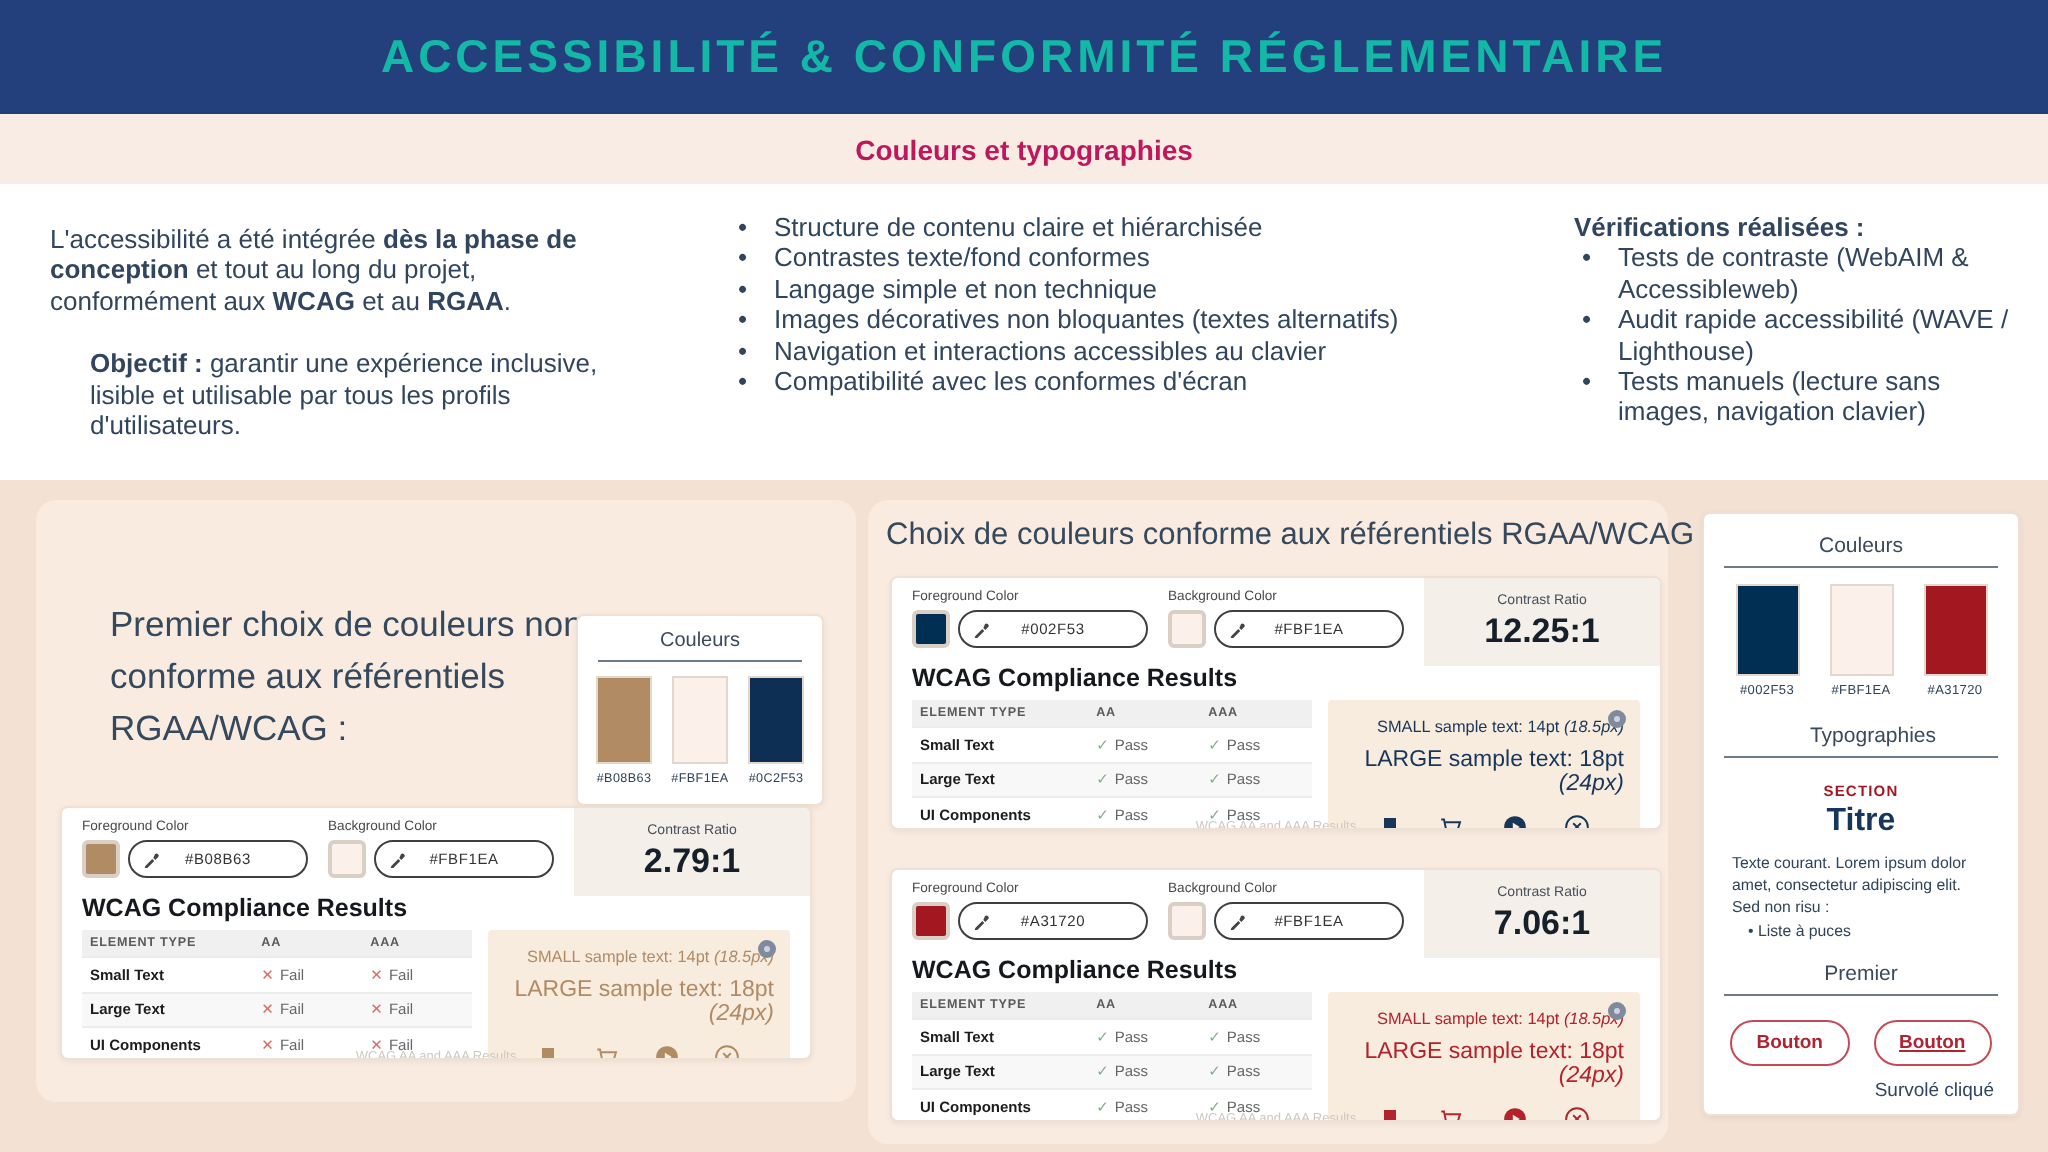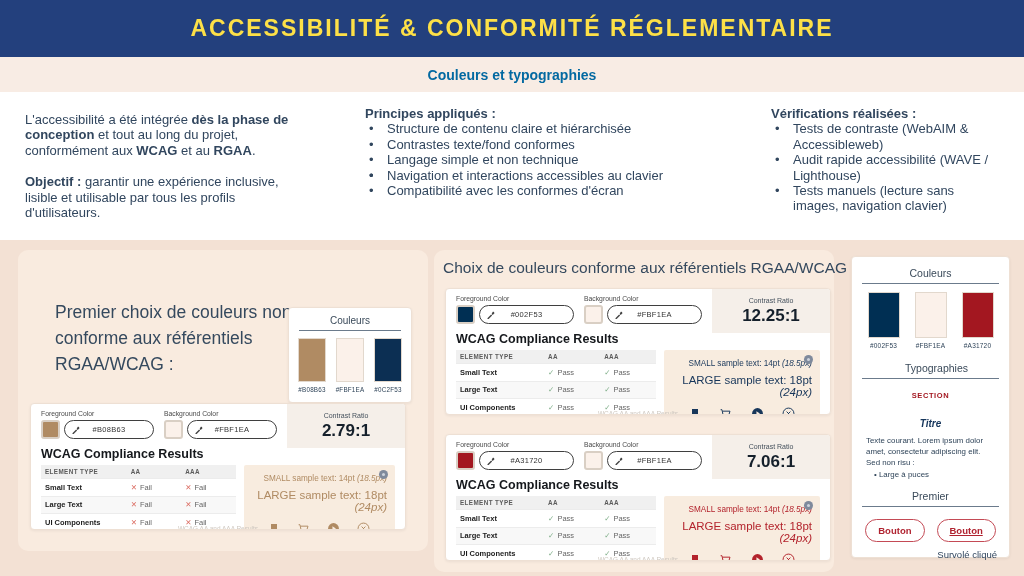--- a/index.html
+++ b/index.html
@@ -2,32 +2,32 @@
 <html><head>
 <meta charset="utf-8">
 <style>
   html,body{margin:0;padding:0;background:#888;}
   .slide{position:relative;width:1024px;height:576px;background:#f3e1d4;
          font-family:"Liberation Sans",sans-serif;overflow:hidden;margin:0 auto;}
 
   
   .header{position:absolute;top:0;left:0;width:1024px;height:57px;background:#23407d;
           display:flex;align-items:center;justify-content:center;}
-  .header .title{color:#fde047;font-size:23px;font-weight:bold;letter-spacing:2px;}
+  .header .title{color:#14b8a6;font-size:23px;font-weight:bold;letter-spacing:2px;}
   .subband{position:absolute;top:57px;left:0;width:1024px;height:35px;background:#f8ece4;
            display:flex;align-items:center;justify-content:center;}
-  .subband .title{color:#0369a1;font-size:14px;font-weight:bold;}
+  .subband .title{color:#be185d;font-size:14px;font-weight:bold;}
 
   
   .whiteband{position:absolute;top:92px;left:0;width:1024px;height:148px;background:#ffffff;}
   .col{position:absolute;color:#31465e;font-size:13px;line-height:15.4px;}
   .col1{left:25px;top:112px;width:284px;}
-  .col1 .p2{margin-top:16px;}
+  .col1 .p2{margin-top:16px;margin-left:20px;}
   .col2{left:365px;top:106px;width:400px;}
-  .col3{left:771px;top:106px;width:222px;}
+  .col3{left:787px;top:106px;width:222px;}
   .b{font-weight:bold;}
   .colhead{font-weight:bold;}
   ul.blist{list-style:none;margin:0;padding:0;}
   .blist li{position:relative;padding-left:22px;}
   .blist .bu{position:absolute;left:4px;}
 
   
   .panel{position:absolute;background:#f9ebdf;border-radius:10px;}
   .panel-left{left:18px;top:250px;width:410px;height:301px;}
   .panel-right{left:434px;top:250px;width:400px;height:322px;}
@@ -96,21 +96,21 @@
                   font-size:6.5px;color:#cfc8c0;}
 
   
   .sg{left:851px;top:256px;width:157px;height:300px;text-align:center;}
   .sg .sgtitle{font-size:10.5px;color:#3a4a5a;margin-top:10px;}
   .sg .swrow{margin-top:8px;gap:5px;}
   .sg .swcell{width:42px;}
   .sg .swcell .sw{width:30px;height:44px;}
   .sg .swcell .swlab{font-size:6.5px;}
   .sg .section-label{font-size:7.5px;font-weight:bold;color:#a31720;letter-spacing:.6px;margin-top:12px;}
-  .sg .titre-label{font-size:10px;font-weight:bold;color:#16365c;margin-top:18px;font-style:italic;}
+  .sg .titre-label{font-size:16px;font-weight:bold;color:#16365c;margin-top:2px;}
   .sg .bodytext{font-size:7.9px;line-height:11px;color:#2f4459;text-align:left;margin:6px 14px 0 14px;}
   .sg .bullet-line{font-size:7.9px;color:#2f4459;text-align:left;margin:2px 14px 0 22px;}
   .sg .btnrow{display:flex;justify-content:center;gap:12px;margin-top:12px;}
   .sg .btn{border:1.5px solid #c44a55;border-radius:14px;background:#fff;padding:5px 12px;
            font-size:9.5px;font-weight:bold;color:#b02330;cursor:pointer;
            font-family:"Liberation Sans",sans-serif;}
   .sg .btn.hovered{text-decoration:underline;}
   .sg .state-caption{font-size:9.5px;color:#31465e;text-align:right;margin:7px 12px 0 0;}
 </style>
 </head>
@@ -126,26 +126,25 @@
   </div>
 
   <div class="whiteband"></div>
 
   <div class="col col1">
     <div class="p1"><span>L'accessibilité a été intégrée </span><span class="b">dès la phase de conception</span><span> et tout au long du projet, conformément aux </span><span class="b">WCAG</span><span> et au </span><span class="b">RGAA</span><span>.</span></div>
     <div class="p2"><span class="b">Objectif :</span><span> garantir une expérience inclusive, lisible et utilisable par tous les profils d'utilisateurs.</span></div>
   </div>
 
   <div class="col col2">
-    <div class="colhead">Principes appliqués :</div>
     <ul class="blist">
       <li><span class="bu">•</span><span>Structure de contenu claire et hiérarchisée</span></li>
       <li><span class="bu">•</span><span>Contrastes texte/fond conformes</span></li>
       <li><span class="bu">•</span><span>Langage simple et non technique</span></li>
-      <li><span class="bu">•</span></li>
+      <li><span class="bu">•</span><span>Images décoratives non bloquantes (textes alternatifs)</span></li>
       <li><span class="bu">•</span><span>Navigation et interactions accessibles au clavier</span></li>
       <li><span class="bu">•</span><span>Compatibilité avec les conformes d'écran</span></li>
     </ul>
   </div>
 
   <div class="col col3">
     <div class="colhead">Vérifications réalisées :</div>
     <ul class="blist">
       <li><span class="bu">•</span><span>Tests de contraste (WebAIM &amp; Accessibleweb)</span></li>
       <li><span class="bu">•</span><span>Audit rapide accessibilité (WAVE / Lighthouse)</span></li>
@@ -439,21 +438,21 @@
       <div class="swcell">
         <div class="sw" style="background: rgb(163, 23, 32);"></div>
         <div class="swlab">#A31720</div>
       </div>
     </div>
     <div class="sgtitle" style="margin-top:13px;padding-left:12px;">Typographies</div>
     <hr>
     <div class="section-label">SECTION</div>
     <div class="titre-label">Titre</div>
     <div class="bodytext">Texte courant. Lorem ipsum dolor amet, consectetur adipiscing elit. Sed non risu :</div>
-    <div class="bullet-line"><span>•</span>&nbsp;<span>Large à puces</span></div>
+    <div class="bullet-line"><span>•</span>&nbsp;<span>Liste à puces</span></div>
     <div class="sgtitle" style="margin-top:11px;">Premier</div>
     <hr>
     <div class="btnrow">
       <button class="btn">Bouton</button>
       <button class="btn hovered">Bouton</button>
     </div>
     <div class="state-caption">Survolé cliqué</div>
   </div>
 
 </div>

